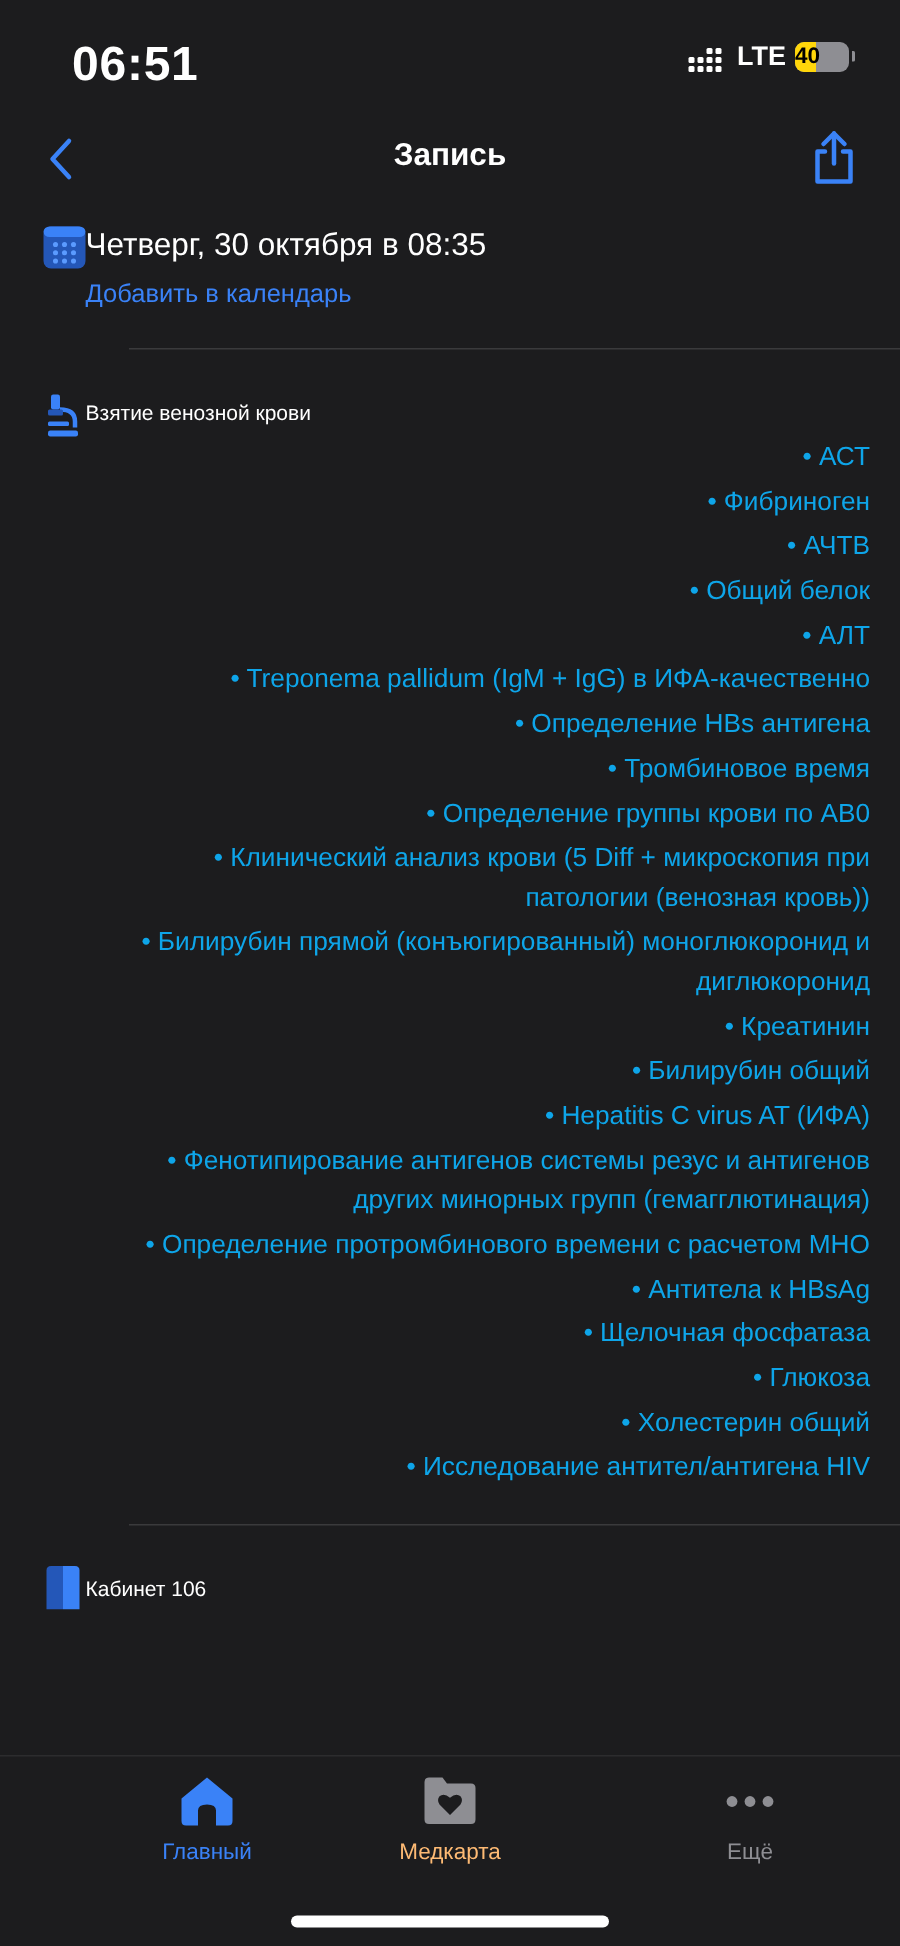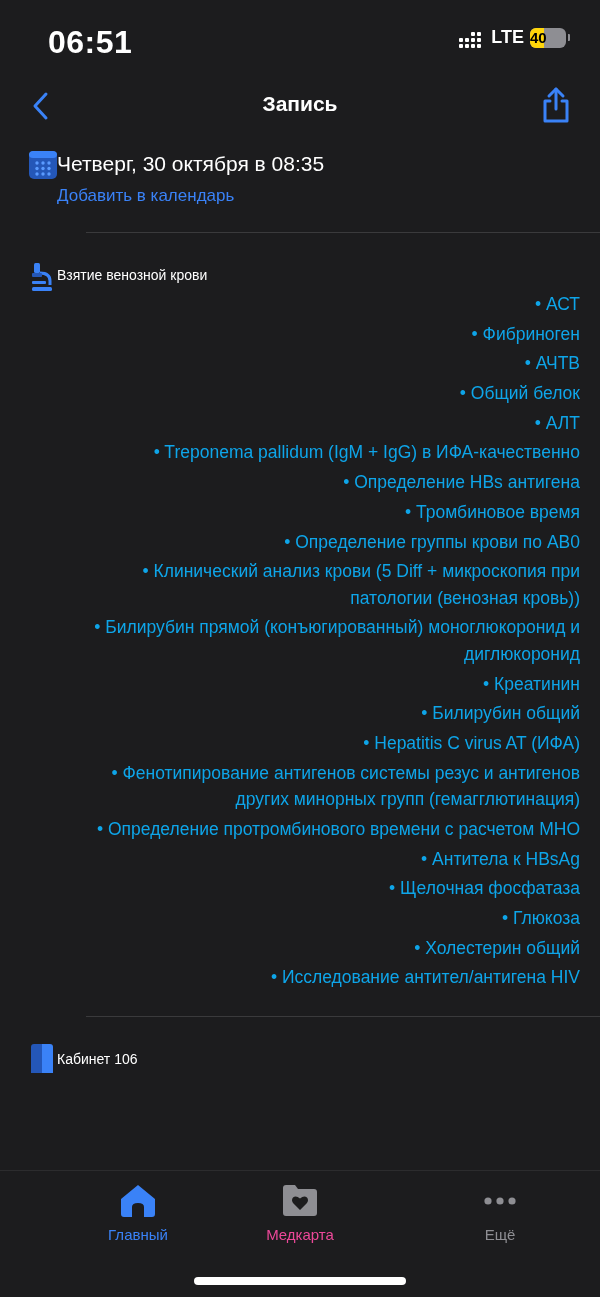--- a/index.html
+++ b/index.html
@@ -163,21 +163,21 @@
     <svg class="tab-icon" width="38" height="36" viewBox="0 0 38 36">
       <path d="M19 2 L36 16 L36 31 Q36 34 33 34 L25 34 L25 24 Q25 20 19 20 Q13 20 13 24 L13 34 L5 34 Q2 34 2 31 L2 16 Z" fill="#3a82f7"></path>
     </svg>
     <div class="tab-label" style="color:#3a82f7;">Главный</div>
   </div>
   <div class="tab" style="left:200px;">
     <svg class="tab-icon" width="38" height="34" viewBox="0 0 38 34">
       <path d="M2 5 Q2 2 5 2 L14 2 L17 6 L33 6 Q36 6 36 9 L36 30 Q36 33 33 33 L5 33 Q2 33 2 30 Z" fill="#8e8e93"></path>
       <path d="M19 27 L12 20 Q10 17 12 14.5 Q15 12 19 15.5 Q23 12 26 14.5 Q28 17 26 20 Z" fill="#1c1c1e"></path>
     </svg>
-    <div class="tab-label" style="color:#ec4899;">Медкарта</div>
+    <div class="tab-label" style="color:#fdba74;">Медкарта</div>
   </div>
   <div class="tab" style="left:400px;">
     <svg class="tab-icon" width="38" height="36" viewBox="0 0 38 36">
       <circle cx="7" cy="18" r="3.6" fill="#8e8e93"></circle>
       <circle cx="19" cy="18" r="3.6" fill="#8e8e93"></circle>
       <circle cx="31" cy="18" r="3.6" fill="#8e8e93"></circle>
     </svg>
     <div class="tab-label" style="color:#8e8e93;">Ещё</div>
   </div>
 </div>

